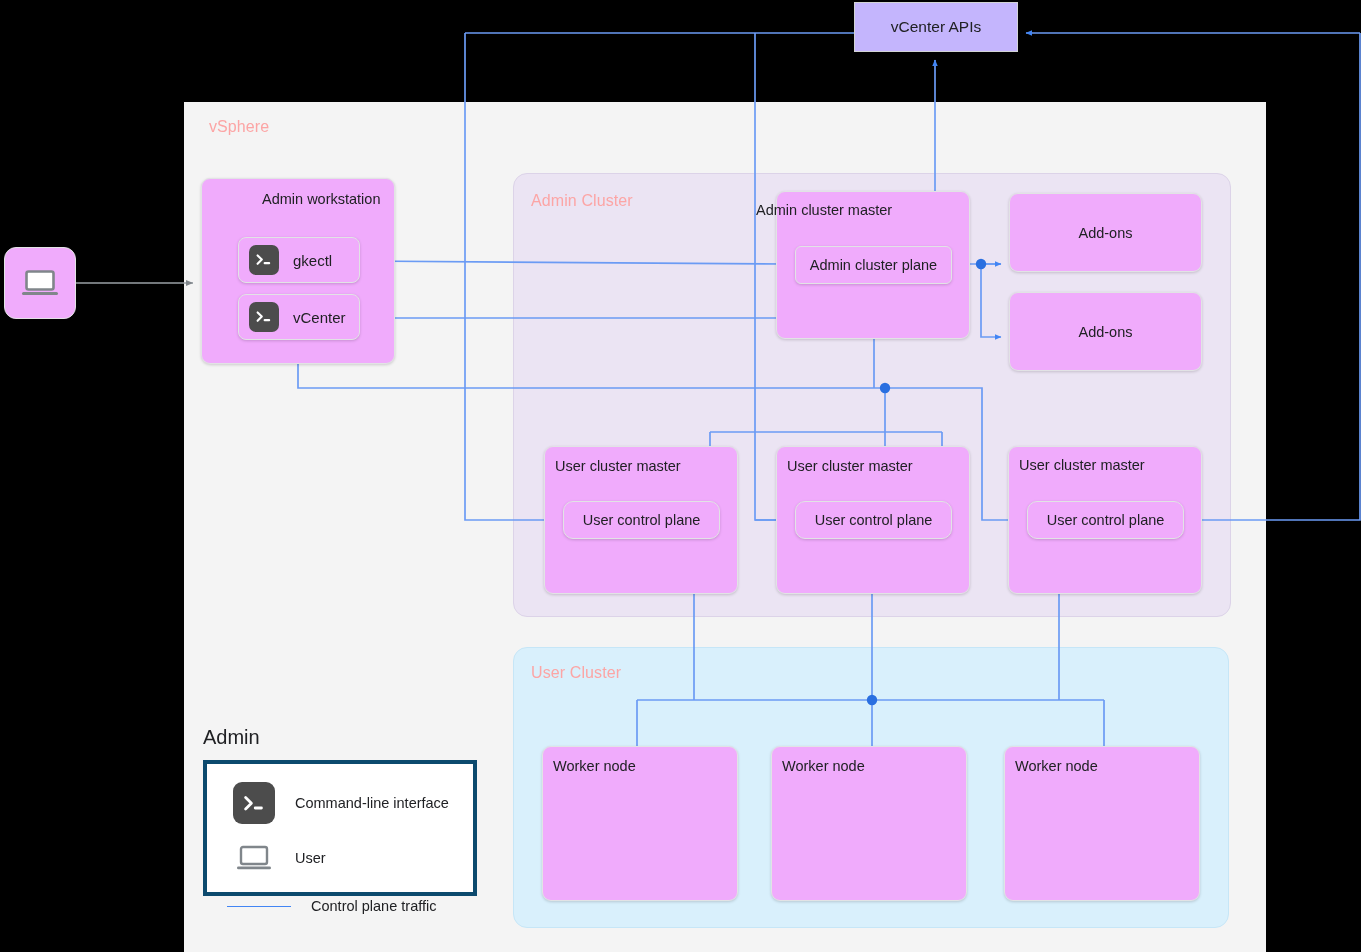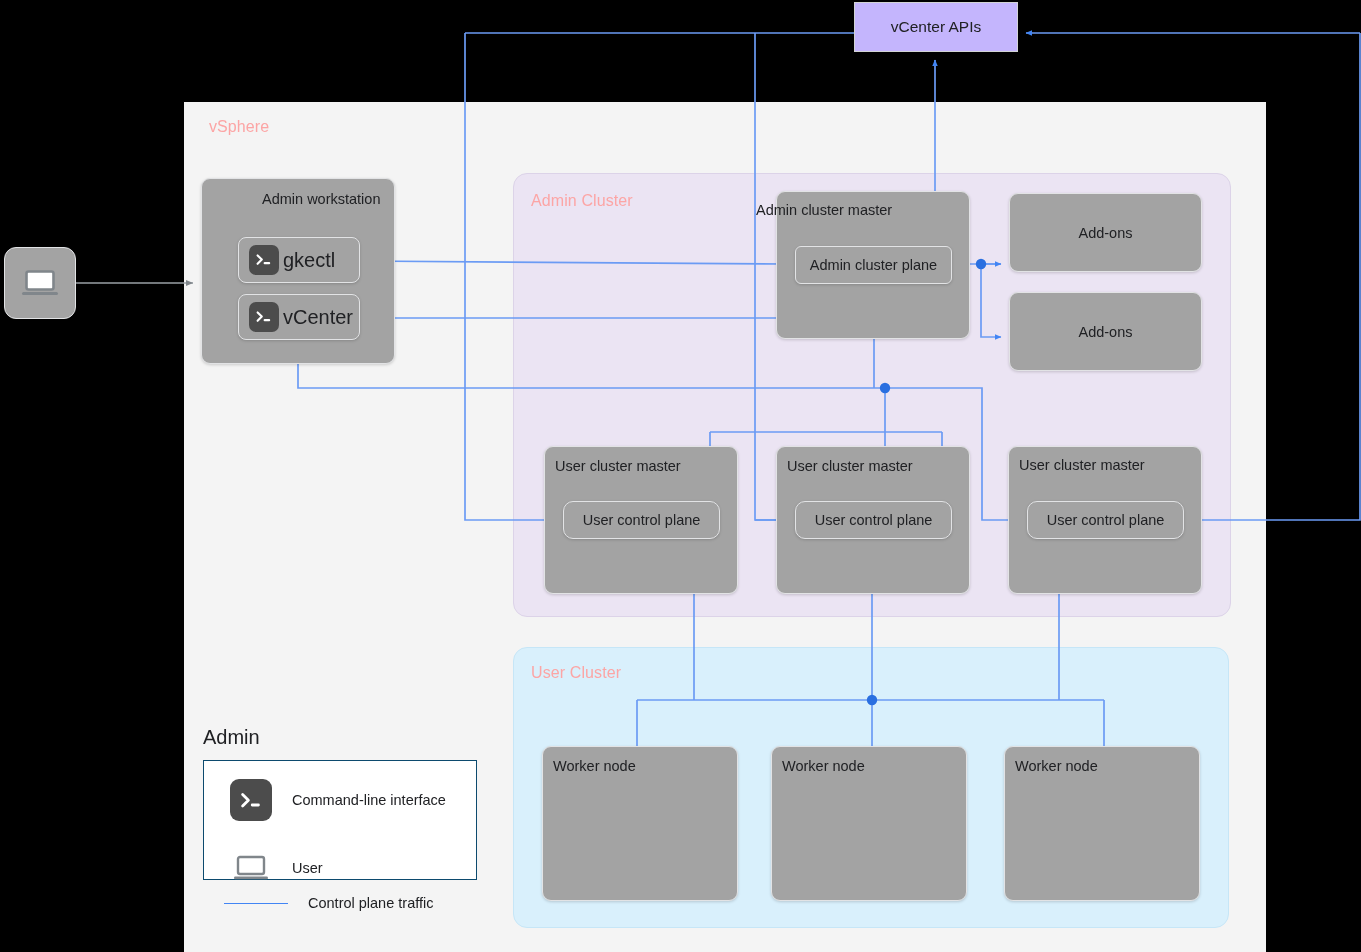--- a/index.html
+++ b/index.html
@@ -26,21 +26,21 @@
     left: 513px; top: 173px; width: 718px; height: 444px;
     background: #ebe4f3; border: 1px solid #dcd3e8; border-radius: 14px;
   }
   .user-cluster {
     left: 513px; top: 647px; width: 716px; height: 281px;
     background: #d9f0fc; border: 1px solid #c6e6f7; border-radius: 14px;
   }
 
   
   .card {
-    background: #a3a3a3; border: 1px solid #e2e3e5; border-radius: 9px;
+    background: #f0abfc; border: 1px solid #e2e3e5; border-radius: 9px;
     box-shadow: 0 1px 3px rgba(0,0,0,.17);
   }
   .card-label {
     position: absolute; font-size: 14.5px; color: #202124; white-space: nowrap;
   }
   .card-center {
     display: flex; align-items: center; justify-content: center;
     font-size: 14.5px; color: #202124;
   }
 
@@ -74,36 +74,36 @@
     font-size: 15.5px; color: #202124;
   }
 
   
   .term-ico {
     width: 30px; height: 30px; border-radius: 7px; background: #4c4c4c;
     display: flex; align-items: center; justify-content: center;
     flex: none; margin-left: 10px;
   }
   .term-ico svg { display: block; }
-  .cli-text { margin-left: 4px; font-size: 20px; color: #202124; }
+  .cli-text { margin-left: 14px; font-size: 15px; color: #202124; }
 
   .laptop-ico { display:flex; align-items:center; justify-content:center;
                 width:100%; height:100%; }
 
   
   .legend-title {
     left: 203px; top: 726px; font-size: 20px; color: #202124;
   }
   .legend-box {
-    left: 203px; top: 760px; width: 274px; height: 120px;
-    background: #fff; border: 1px solid #0c4a6e;
+    left: 203px; top: 760px; width: 274px; height: 136px;
+    background: #fff; border: 4px solid #0c4a6e;
   }
   .leg-row { position: absolute; display: flex; align-items: center; }
   .leg-r1 { left: 26px; top: 18px; }
-  .leg-r2 { left: 26px; top: 93px; }
+  .leg-r2 { left: 26px; top: 80px; }
   .leg-r3 { left: 20px; top: 134px; }
   .leg-text { margin-left: 20px; font-size: 14.5px; color: #202124; white-space: nowrap; }
   .leg-ico-term { width: 42px; height: 42px; border-radius: 9px; background: #4c4c4c;
                   display:flex; align-items:center; justify-content:center; flex:none; }
   .leg-line { width: 64px; height: 0; border-top: 1.6px solid #4285f4; flex:none; }
 
   svg.wires { position: absolute; left: 0; top: 0; width: 1361px; height: 952px;
               pointer-events: none; overflow: visible; }
 </style>
 </head>

